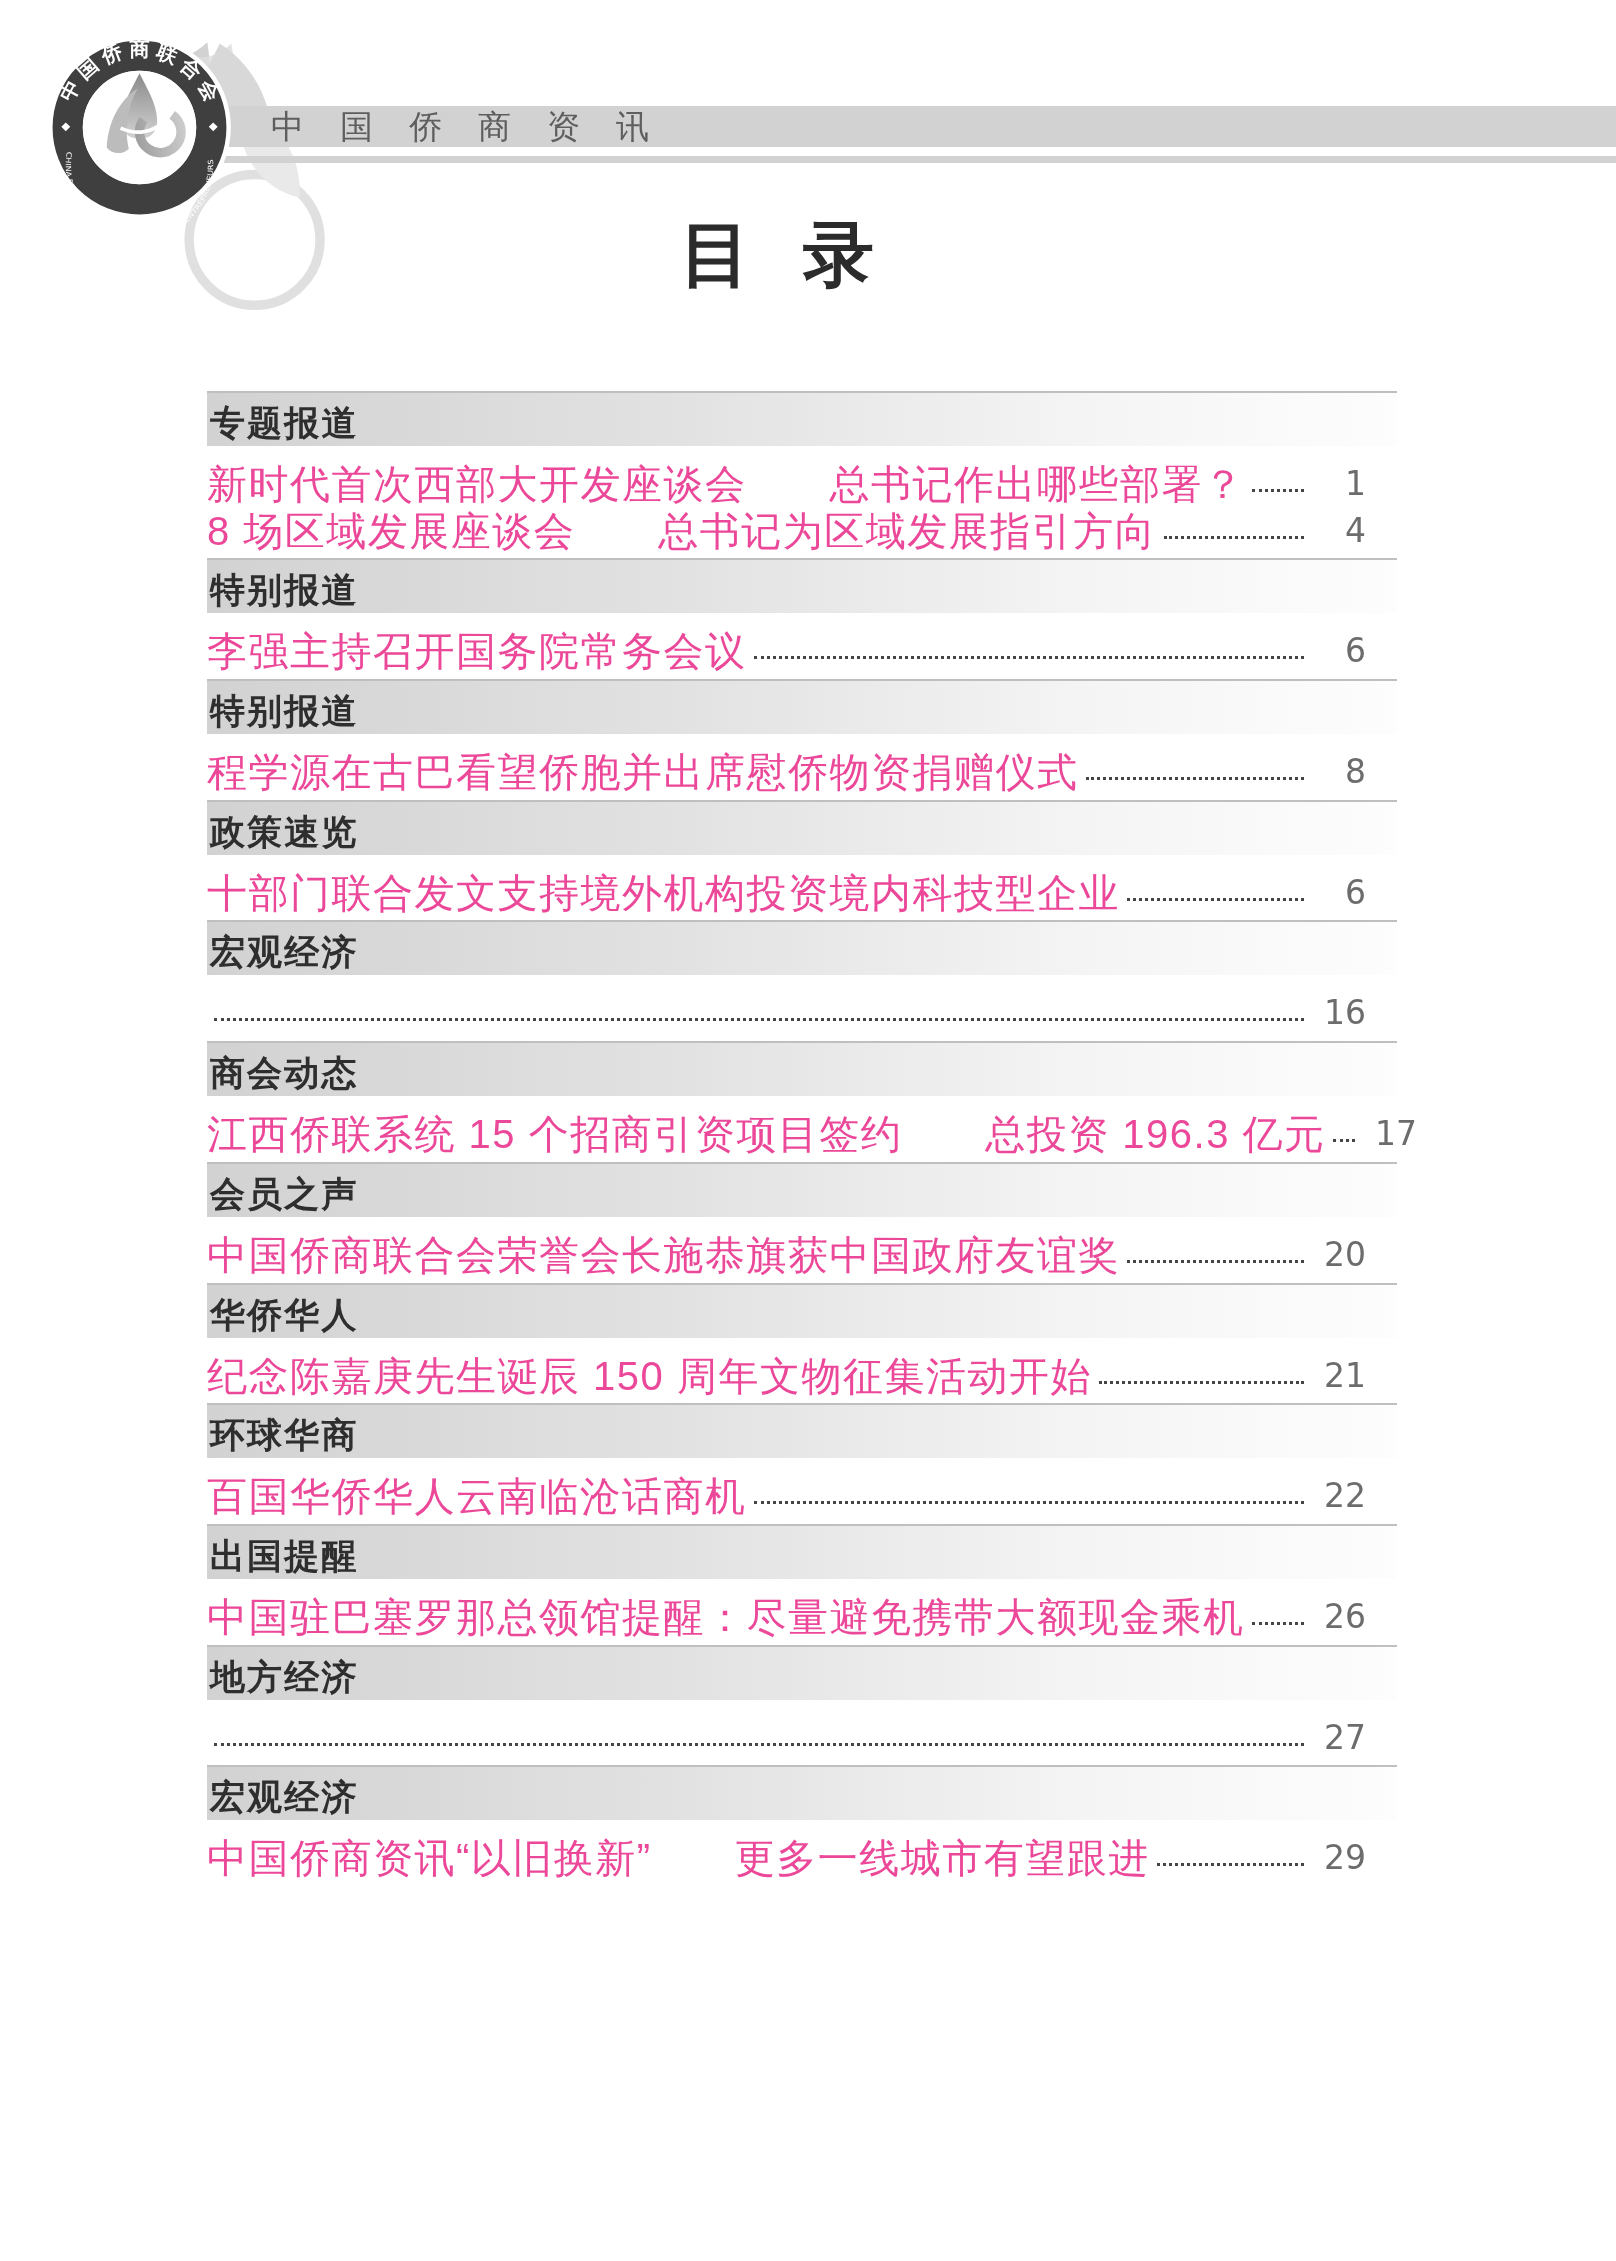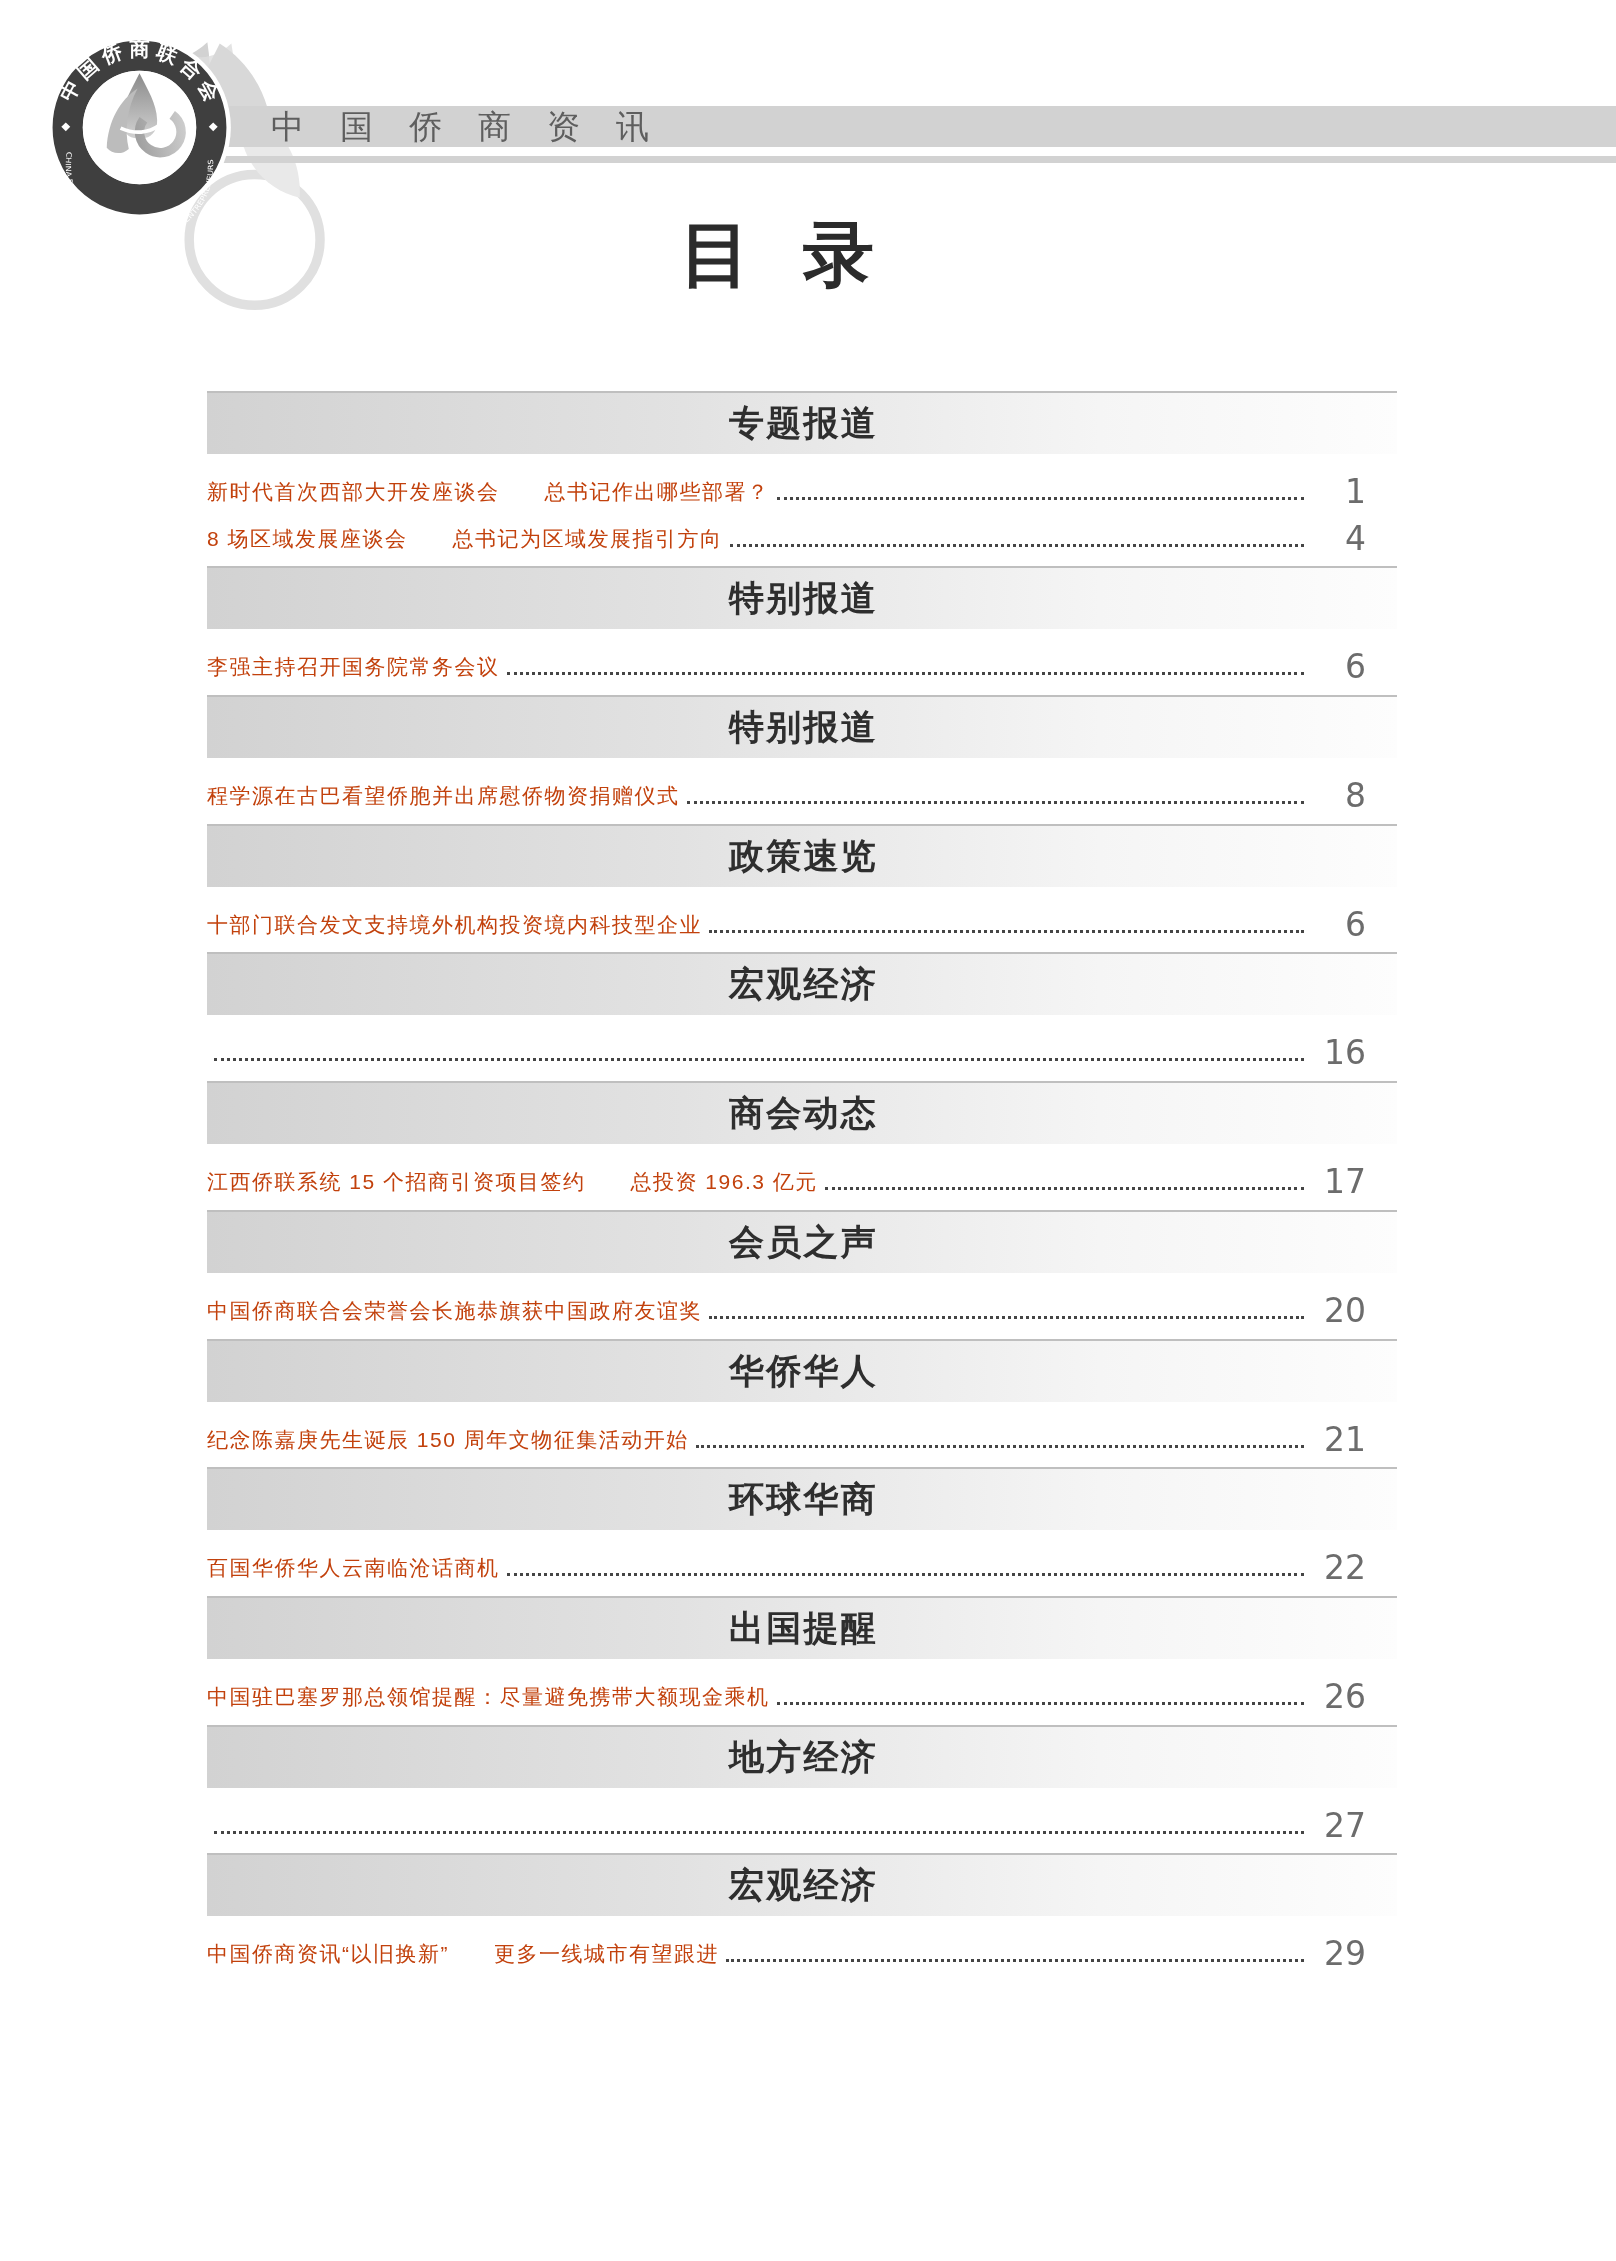--- a/index.html
+++ b/index.html
@@ -24,38 +24,37 @@
   .page-title{
     position:absolute;left:680px;top:216px;margin:0;z-index:4;
     font-size:71px;line-height:1.1;font-weight:900;color:#2b2b2b;
     letter-spacing:52px;white-space:nowrap;
     font-family:"DejaVu Sans", sans-serif;
   }
   
   .toc{position:absolute;left:207px;top:391px;width:1190px;z-index:4;}
   .section{margin:0 0 5.8px 0;}
   .band{
-    height:63px;line-height:61px;
+    height:55px;line-height:61px;
     background:linear-gradient(to right,#d2d2d2 0%,#e2e2e2 40%,#f5f5f5 75%,#fdfdfd 100%);
     border-top:2.2px solid #bfbfbf;
     box-sizing:border-box;
     margin:0 0 19px 0;
-    text-align:center;
   }
   .btitle{
     padding-left:2.9px;
     font-size:35px;font-weight:bold;color:#2e2e2e;letter-spacing:2.2px;
     font-family:"DejaVu Sans", sans-serif;
   }
   .entry{
     display:flex;align-items:stretch;
     height:38px;margin:0 31px 8.7px 0;
   }
   .etext{
-    font-size:21px;line-height:38px;color:#c2410c;letter-spacing:1.5px;
+    font-size:40px;line-height:38px;color:#ec4899;letter-spacing:1.5px;
     white-space:pre;flex:0 0 auto;
   }
   .leader{
     flex:1 1 auto;
     height:0;align-self:flex-end;
     border-bottom:3.6px dotted #454545;
     margin:0 10.2px 11px 7.3px;
     min-width:22px;
   }
   .pnum{

